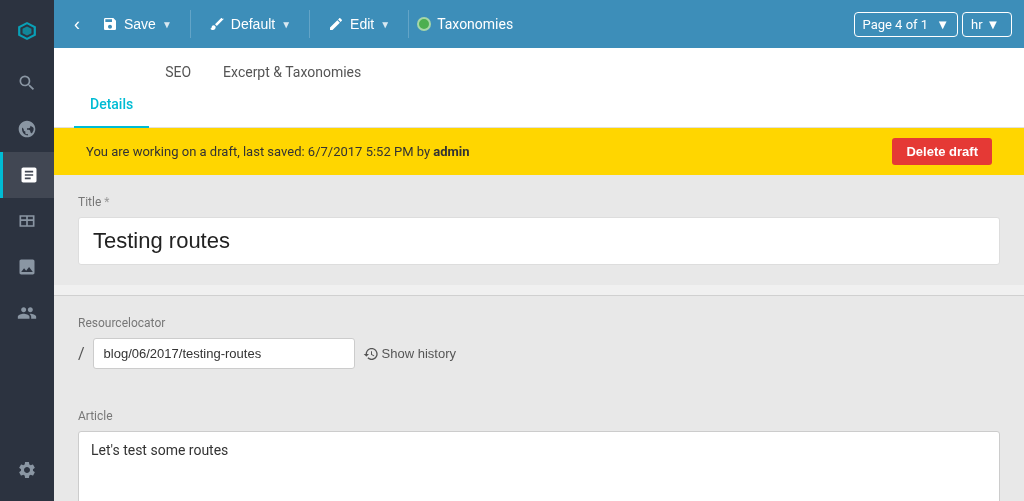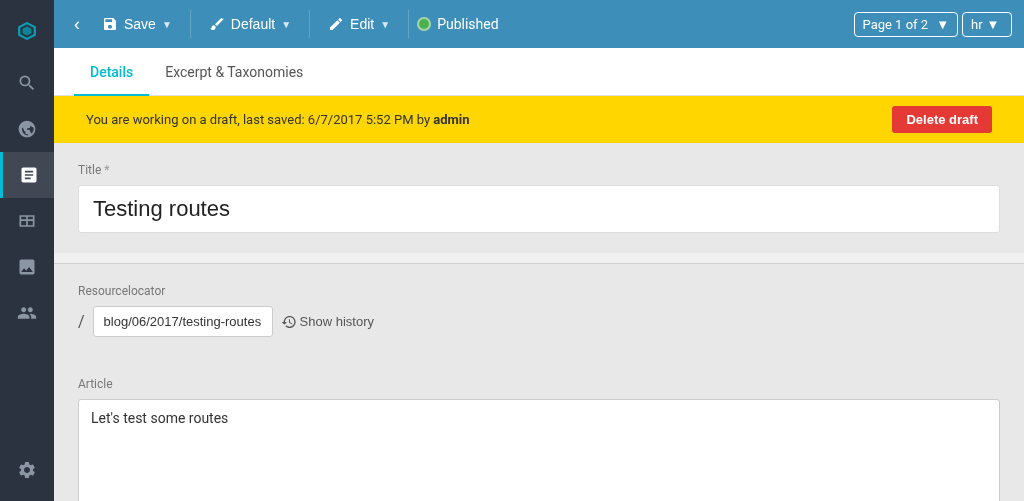--- a/index.html
+++ b/index.html
@@ -132,21 +132,21 @@
       padding: 0 20px;
     }
     .tab {
       padding: 16px 16px 14px;
       cursor: pointer;
       font-size: 14px;
       color: #555;
       border-bottom: 2px solid transparent;
       margin-bottom: -1px;
     }
-    .tab.active { color: #00bcd4; border-bottom: 2px solid #00bcd4; font-weight: 500; }
+    .tab.active { color: #00bcd4; border-bottom: 2px solid #00bcd4; font-weight: 500; margin-top: 32px; }
 
     
     .draft-banner {
       background: #ffd600;
       padding: 10px 32px;
       display: flex;
       align-items: center;
       justify-content: space-between;
       font-size: 13px;
       color: #333;
@@ -198,21 +198,21 @@
       color: #555;
       font-size: 16px;
     }
     .resource-input {
       padding: 7px 10px;
       border: 1px solid #ccc;
       border-radius: 3px;
       background: #fff;
       font-size: 13px;
       color: #333;
-      width: 180px;
+      width: 262px;
       outline: none;
     }
     .show-history-btn {
       display: flex;
       align-items: center;
       gap: 3px;
       background: transparent;
       border: none;
       color: #555;
       cursor: pointer;
@@ -326,41 +326,44 @@
           <path d="M3 17.25V21h3.75L17.81 9.94l-3.75-3.75L3 17.25zM20.71 7.04c.39-.39.39-1.02 0-1.41l-2.34-2.34c-.39-.39-1.02-.39-1.41 0l-1.83 1.83 3.75 3.75 1.83-1.83z"></path>
         </svg>
       <span>Edit</span>
       <span class="caret">▼</span>
     </button>
 
     <div class="toolbar-divider"></div>
 
     <div class="toolbar-status">
       <div class="status-dot"></div>
-      <span>Published</span>
+      <span>Taxonomies</span>
     </div>
 
     <div class="toolbar-spacer"></div>
 
     <div class="page-selector">
-      <span>Page 1 of 2</span>
+      <span>Page 4 of 1</span>
       <span>▼</span>
     </div>
 
     <div class="lang-selector" style="">
       <span>hr</span>
       <span>▼</span>
     </div>
   </div>
 
   <div class="content">
 
     <div class="tabs">
       <div class="tab active">
         <span>Details</span>
+      </div>
+      <div class="tab">
+        <span>SEO</span>
       </div>
       <div class="tab">
         <span>Excerpt &amp; Taxonomies</span>
       </div>
     </div>
 
     <div class="draft-banner">
       <span>
         <span>You are working on a draft, last saved: 6/7/2017 5:52 PM by </span><strong>admin</strong>
       </span>

